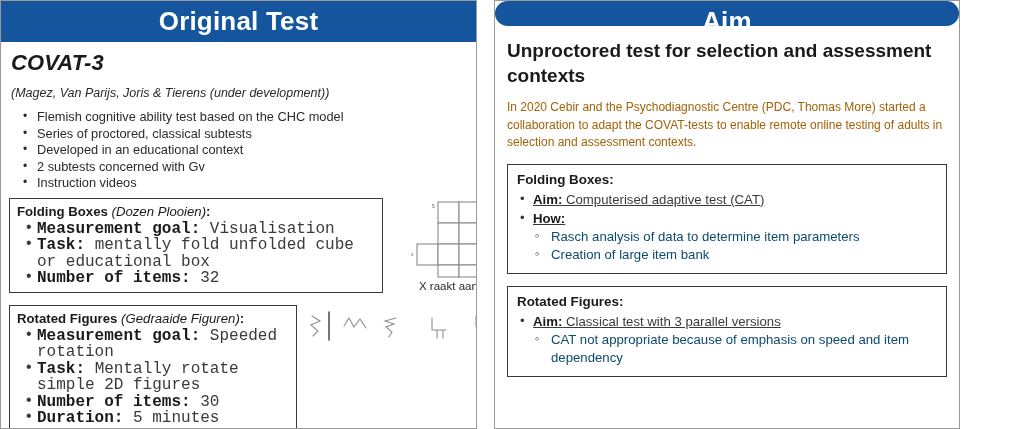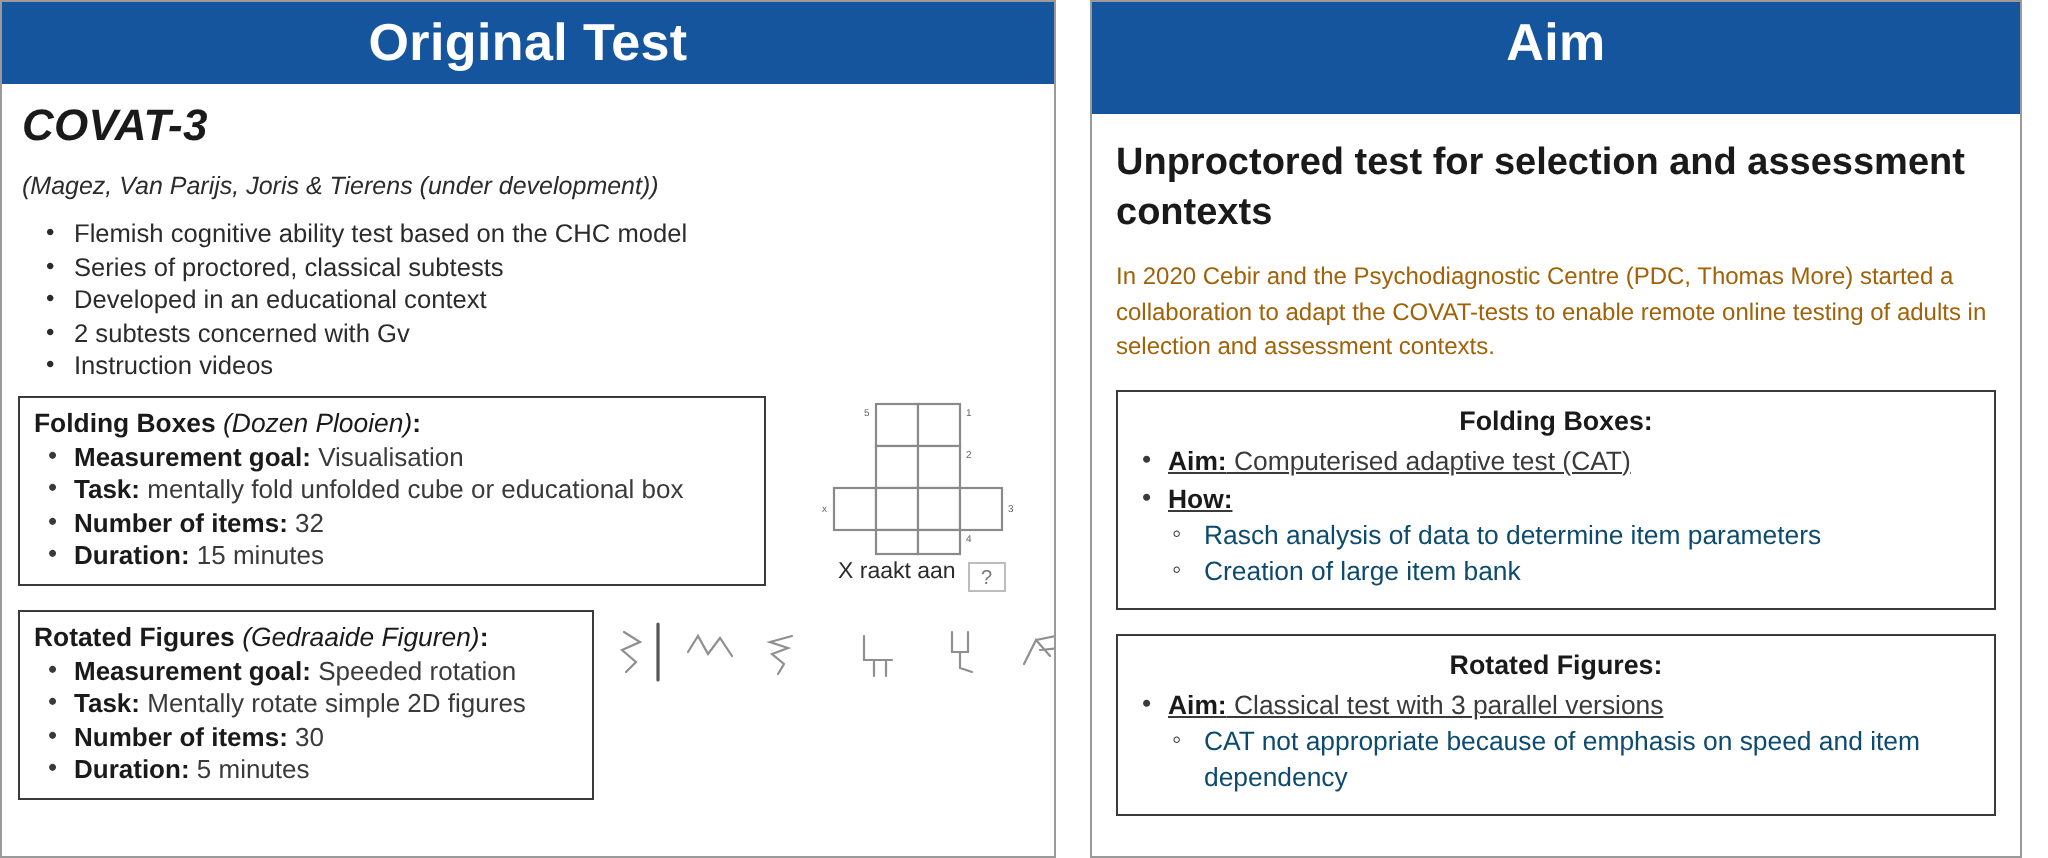--- a/index.html
+++ b/index.html
@@ -20,33 +20,33 @@
   }
 
   
   .panel {
     background: #ffffff;
     border: 1px solid #9a9a9a;
     display: flex;
     flex-direction: column;
     overflow: hidden;
   }
-  .panel-left  { width: 528px; }
+  .panel-left  { width: 477px; }
   .panel-right { width: 466px; }
 
   .panel-header {
     background: #14559E;
     color: #ffffff;
     text-align: center;
     font-weight: bold;
     letter-spacing: .2px;
     flex: 0 0 auto;
   }
   .panel-left .panel-header  { height: 41px; font-size: 26px; line-height: 41px; }
-  .panel-right .panel-header { height: 56px; font-size: 26px; line-height: 41px; }
+  .panel-right .panel-header { height: 25px; font-size: 26px; line-height: 41px; border-radius: 15px; }
 
   .panel-body { flex: 1 1 auto; position: relative; }
 
   
   .left-body { padding: 6px 8px 0 8px; }
   .test-title {
     font-size: 22px; font-weight: bold; color: #1a1a1a;
     margin: 2px 0 0 2px; letter-spacing: .1px; font-style: italic;
   }
   .authors {
@@ -67,22 +67,22 @@
 
   .box {
     border: 1px solid #3a3a3a;
     padding: 4px 7px 5px 7px;
     background: #fff;
   }
   .box-title { font-size: 13.2px; font-weight: bold; color: #1a1a1a; line-height: 17px; }
   .box-title .nl { font-weight: normal; font-style: italic; }
   ul.boxlist { list-style: none; margin: 1px 0 0 0; padding: 0; }
   ul.boxlist > li {
-    font-size: 13px; color: #3a3a3a; line-height: 16.5px;
-    padding-left: 20px; position: relative;
+    font-size: 16px; color: #3a3a3a; line-height: 16.5px;
+    padding-left: 20px; position: relative; font-family: Liberation Mono, monospace;
   }
   ul.boxlist > li::before {
     content: "\2022"; position: absolute; left: 7px; top: -1px; color: #3a3a3a;
   }
   ul.boxlist b { color: #1a1a1a; }
 
   .box-fold {
     position: absolute; left: 8px; top: 6px; width: 374px;
   }
   .box-rot {
@@ -121,21 +121,21 @@
   }
   .aim-para {
     font-size: 12px; color: #a16207; line-height: 17.5px;
     margin: 11px 0 0 0;
   }
   .rbox {
     border: 1px solid #3a3a3a; background: #fff;
     padding: 7px 9px 8px 9px;
   }
   .rbox + .rbox { margin-top: 12px; }
-  .rbox-title { font-size: 13.4px; font-weight: bold; color: #1a1a1a; margin-bottom: 3px; text-align: center; }
+  .rbox-title { font-size: 13.4px; font-weight: bold; color: #1a1a1a; margin-bottom: 3px; }
   ul.rlist { list-style: none; margin: 0; padding: 0; }
   ul.rlist > li {
     font-size: 13.2px; color: #3a3a3a; line-height: 19px;
     padding-left: 16px; position: relative; text-decoration: underline;
   }
   ul.rlist > li::before {
     content: "\2022"; position: absolute; left: 3px; top: -1px; color: #3a3a3a;
   }
   ul.rlist b { color: #1a1a1a; }
   ul.sublist { list-style: none; margin: 0; padding: 0; }
@@ -173,21 +173,20 @@
 
         <div class="box box-fold">
           <div class="box-title">
             <span>Folding Boxes</span>
             <span class="nl">(Dozen Plooien)</span><span>:</span>
           </div>
           <ul class="boxlist">
             <li><b>Measurement goal:</b> <span>Visualisation</span></li>
             <li><b>Task:</b> <span>mentally fold unfolded cube or educational box</span></li>
             <li><b>Number of items:</b> <span>32</span></li>
-            <li><b>Duration:</b> <span>15 minutes</span></li>
           </ul>
         </div>
 
         <div class="box box-rot">
           <div class="box-title">
             <span>Rotated Figures</span>
             <span class="nl">(Gedraaide Figuren)</span><span>:</span>
           </div>
           <ul class="boxlist">
             <li><b>Measurement goal:</b> <span>Speeded rotation</span></li>

